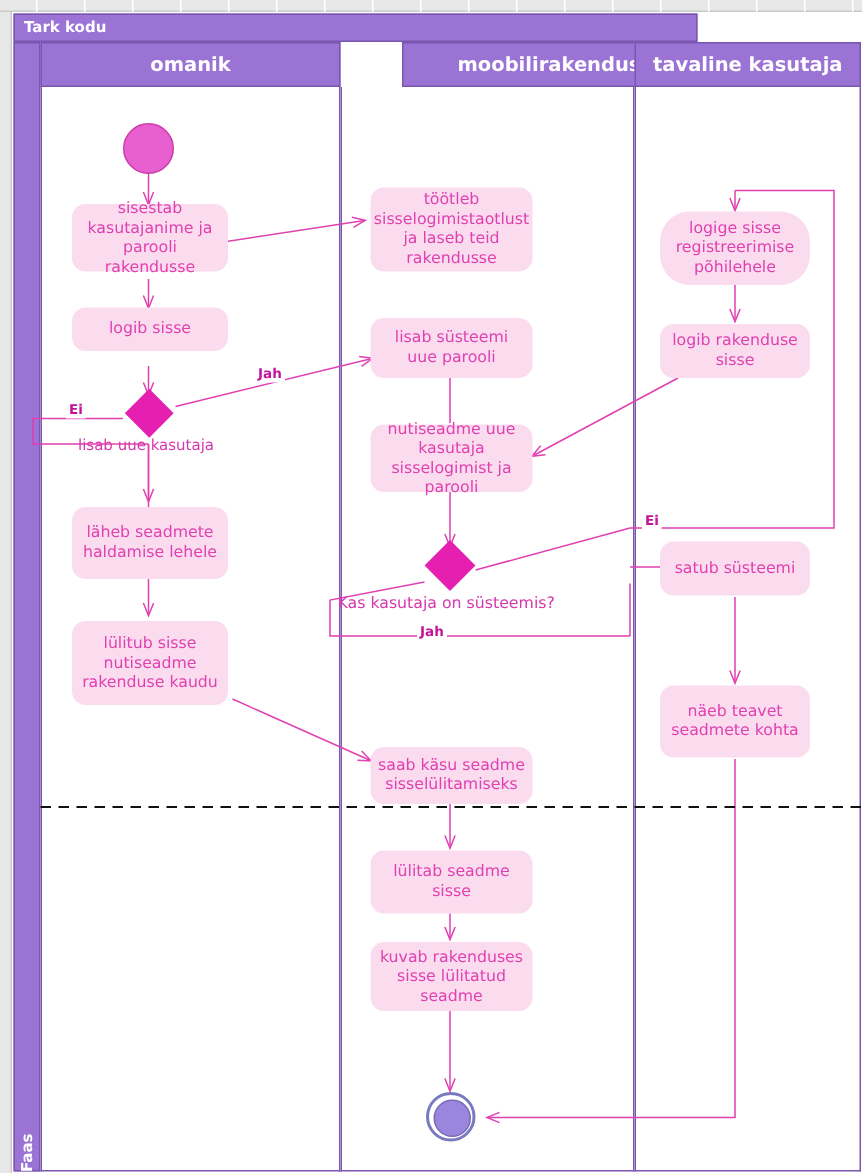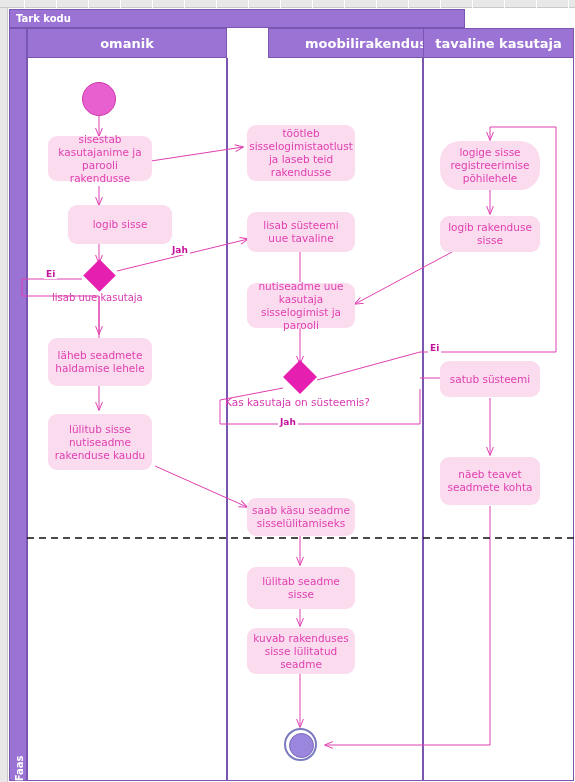--- a/index.html
+++ b/index.html
@@ -250,21 +250,21 @@
       <path d="M355,172 L453,175" marker-end="none" stroke="none"></path>
     </g>
   </svg>
 
   <div class="start-node" style="left:82px; top:82px; width:34px; height:34px;"></div>
 
   <div class="node" style="left:48px; top:136px; width:104px; height:45px;">
     <span>sisestab kasutajanime ja parooli rakendusse</span>
   </div>
 
-  <div class="node" style="left:48px; top:205px; width:104px; height:39px;margin-left:20px;">
+  <div class="node" style="left:48px; top:205px; width:104px; height:29px;">
     <span>logib sisse</span>
   </div>
 
   <div class="diamond" style="left:88px; top:264px; width:23px; height:23px;"></div>
   <div class="node-caption" style="left:52px; top:292px;">lisab uue kasutaja</div>
   <div class="edge-label" style="left:44px; top:269px;">Ei</div>
   <div class="edge-label" style="left:170px; top:245px;">Jah</div>
 
   <div class="node" style="left:48px; top:338px; width:104px; height:48px;">
     <span>läheb seadmete haldamise lehele</span>
@@ -272,21 +272,21 @@
 
   <div class="node" style="left:48px; top:414px; width:104px; height:56px;">
     <span>lülitub sisse nutiseadme rakenduse kaudu</span>
   </div>
 
   <div class="node" style="left:247px; top:125px; width:108px; height:56px;">
     <span>töötleb sisselogimistaotlust ja laseb teid rakendusse</span>
   </div>
 
   <div class="node" style="left:247px; top:212px; width:108px; height:40px;">
-    <span>lisab süsteemi uue tavaline</span>
+    <span>lisab süsteemi uue parooli</span>
   </div>
 
   <div class="node" style="left:247px; top:283px; width:108px; height:45px;">
     <span>nutiseadme uue kasutaja sisselogimist ja parooli</span>
   </div>
 
   <div class="diamond" style="left:288px; top:365px; width:24px; height:24px;"></div>
   <div class="question-label" style="left:225px; top:396px;">Kas kasutaja on süsteemis?</div>
   <div class="edge-label" style="left:278px; top:417px;">Jah</div>
   <div class="edge-label" style="left:428px; top:343px;">Ei</div>

